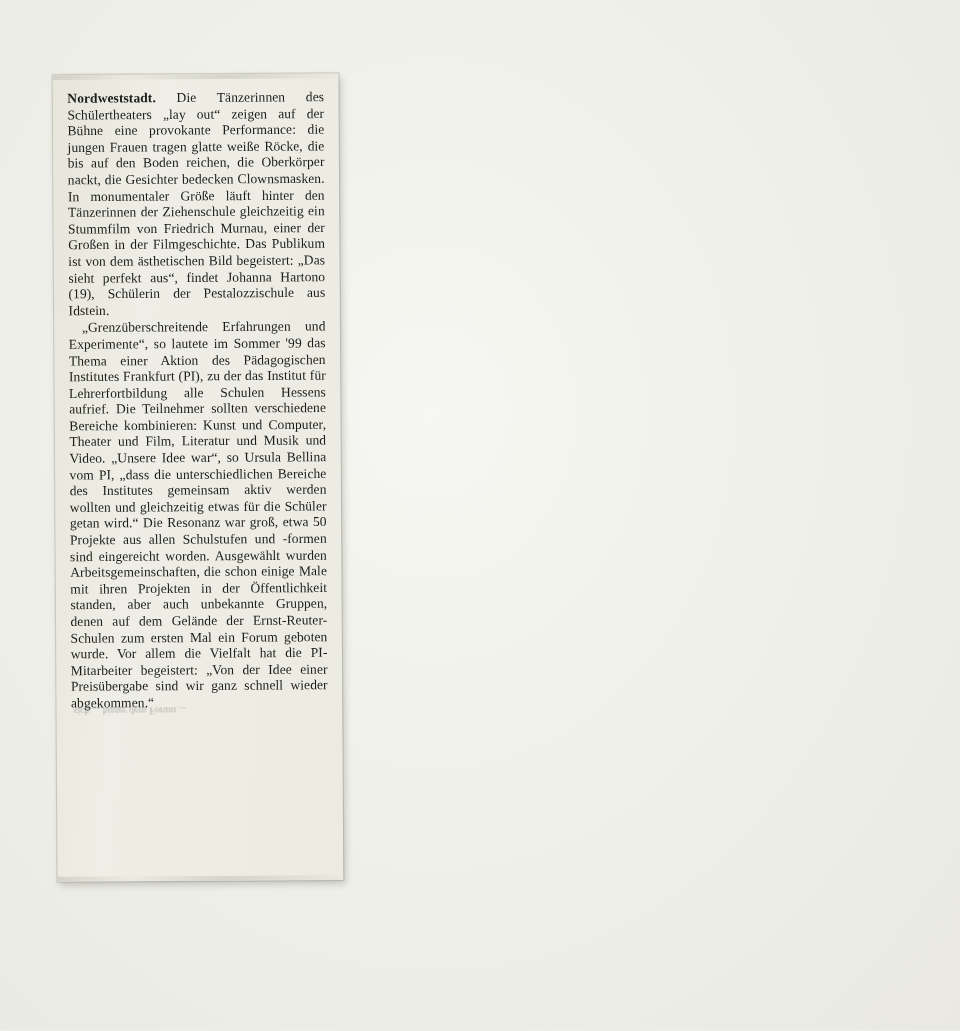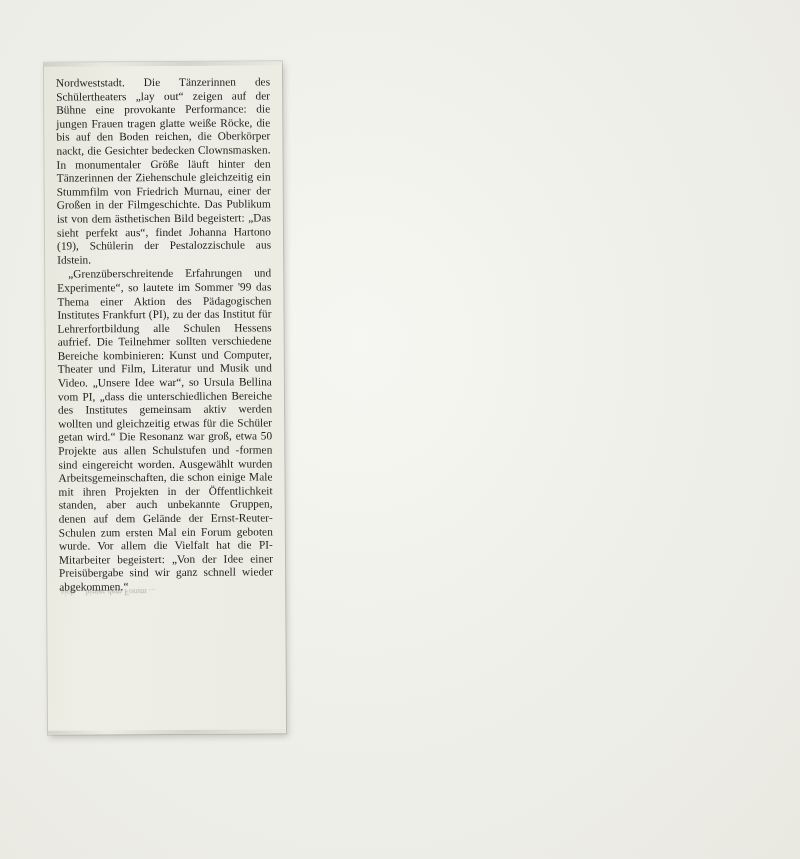--- a/index.html
+++ b/index.html
@@ -62,21 +62,21 @@
     letter-spacing: 0.05px;
   }
   .article p {
     margin: 0;
   }
   .article p.indent {
     text-indent: 11px;
     margin-top: 1px;
   }
   .dateline {
-    font-weight: normal;
+    font-weight: bold;
     margin-top: 17px;
   }
   .bleed {
     position: absolute;
     left: 14px;
     bottom: 8px;
     width: 190px;
     height: 9px;
     opacity: 0.33;
     color: #3a3a35;

